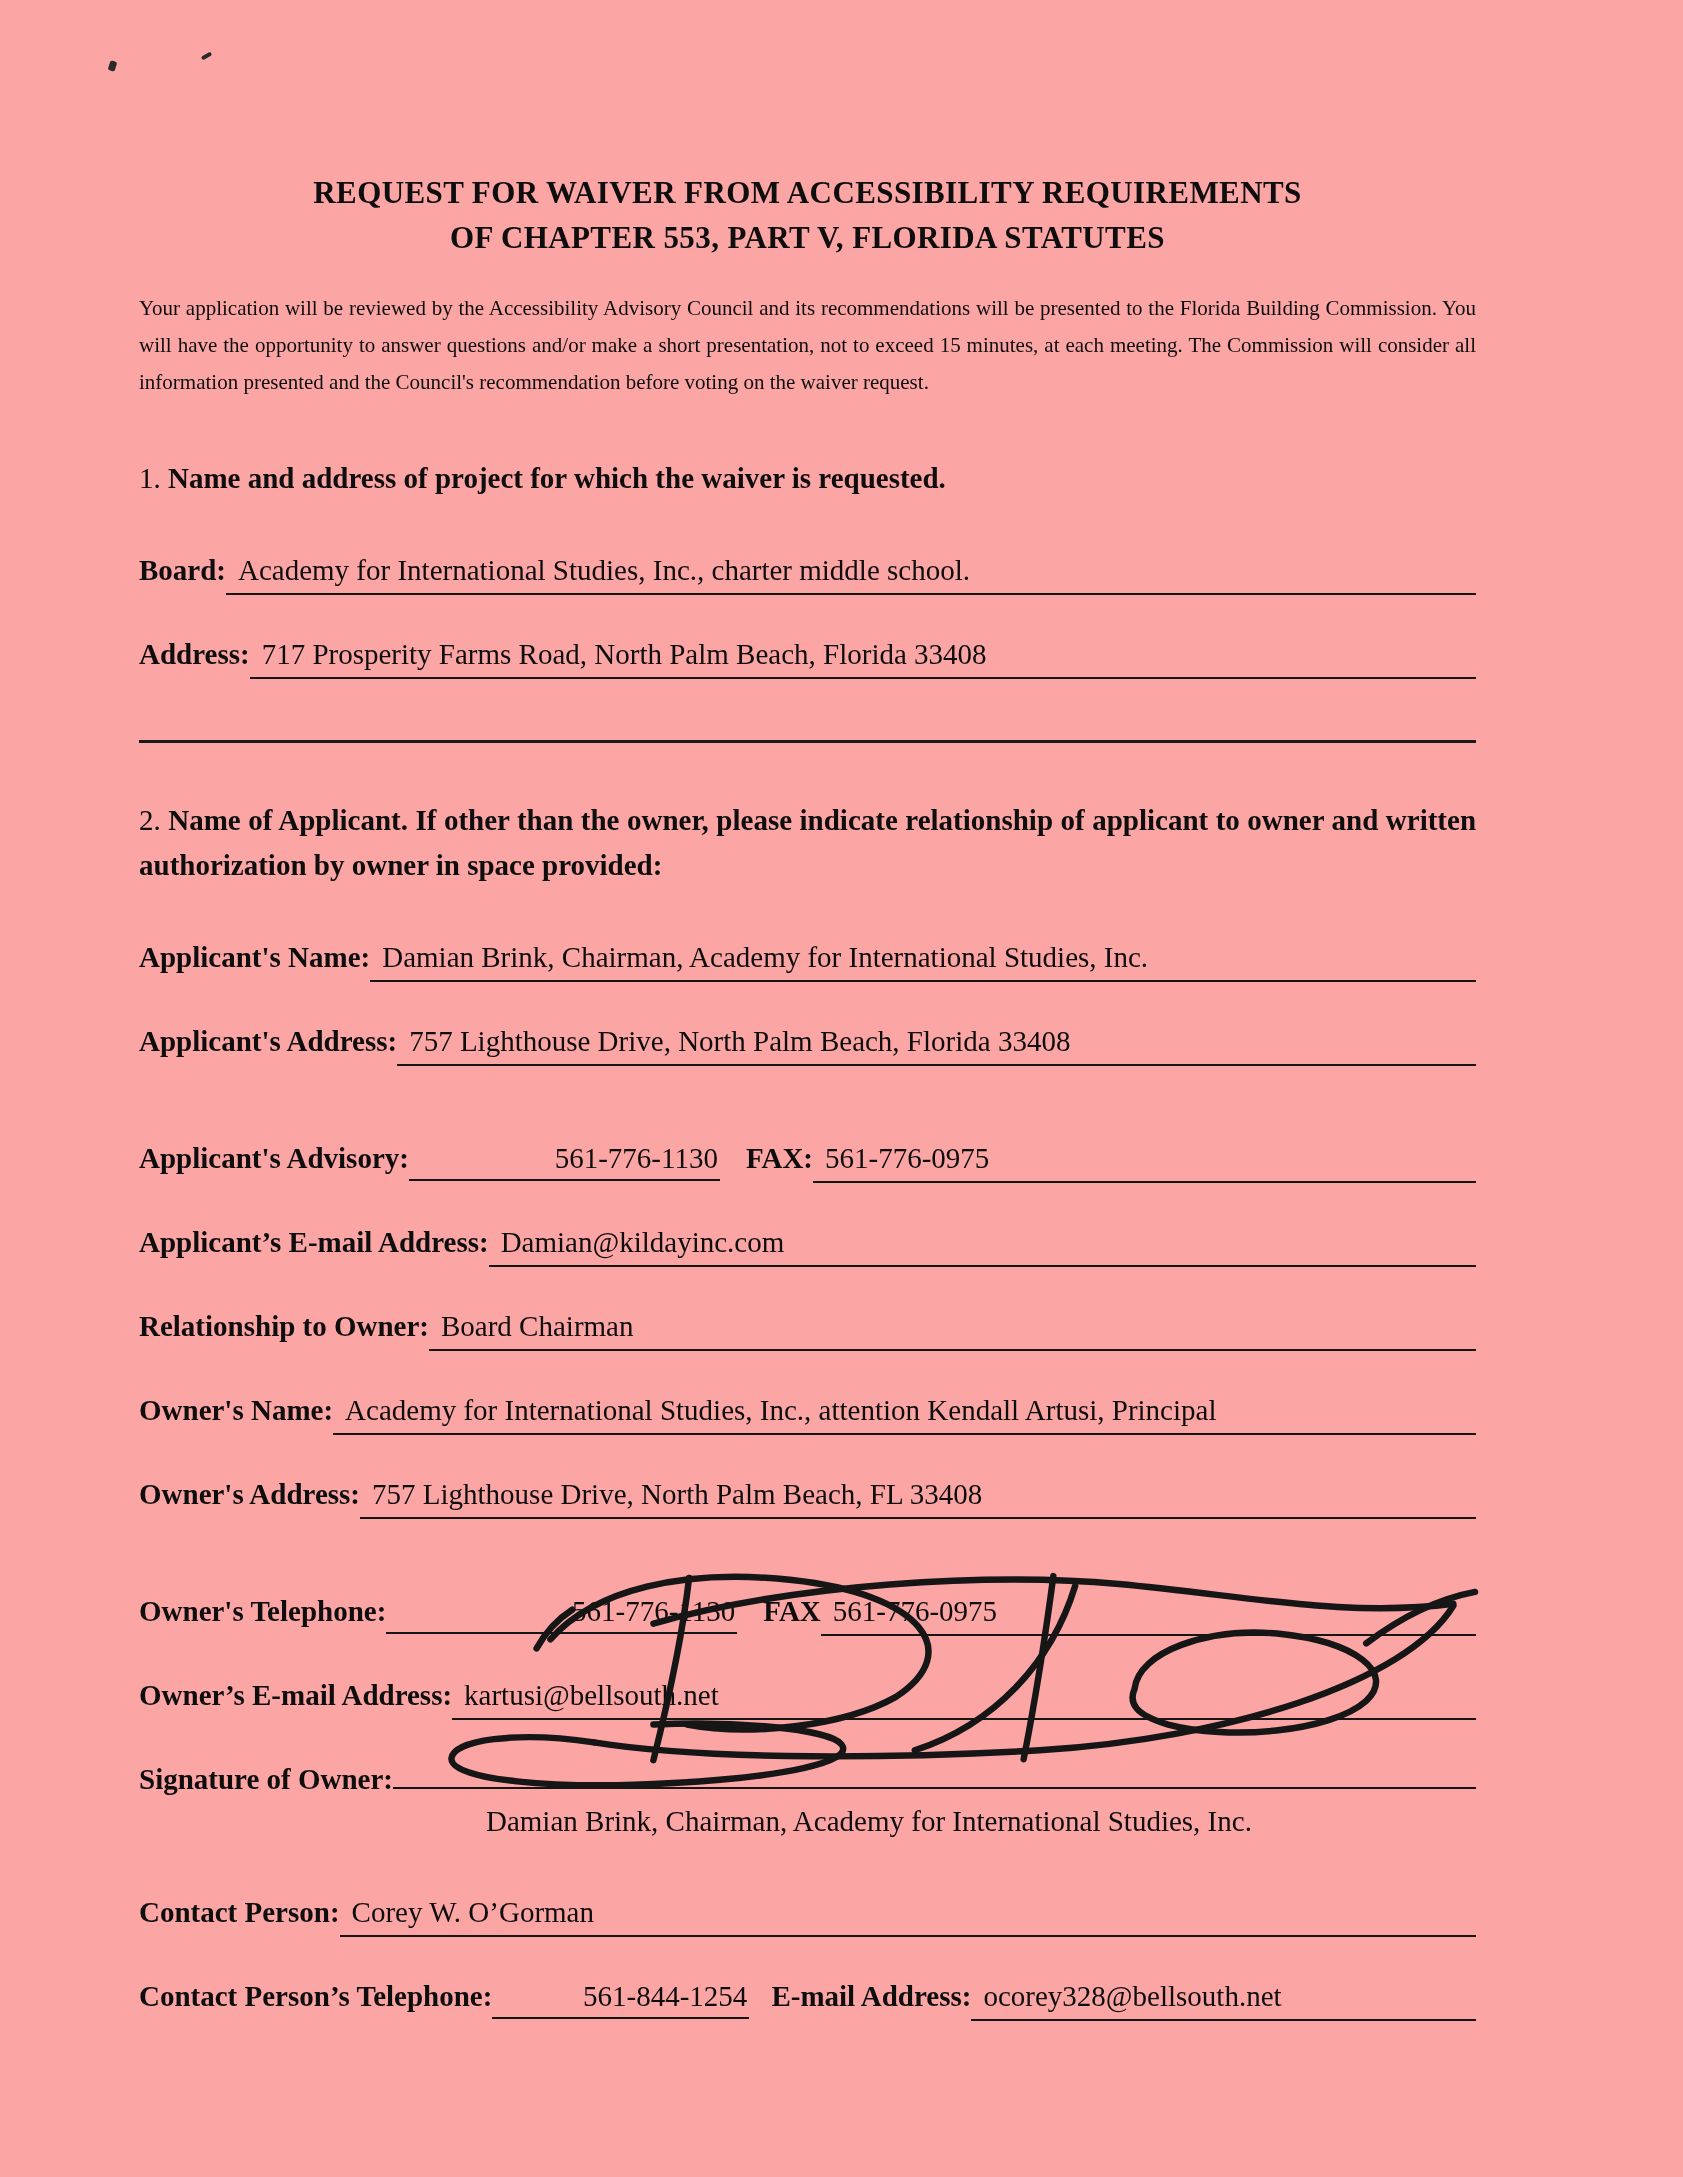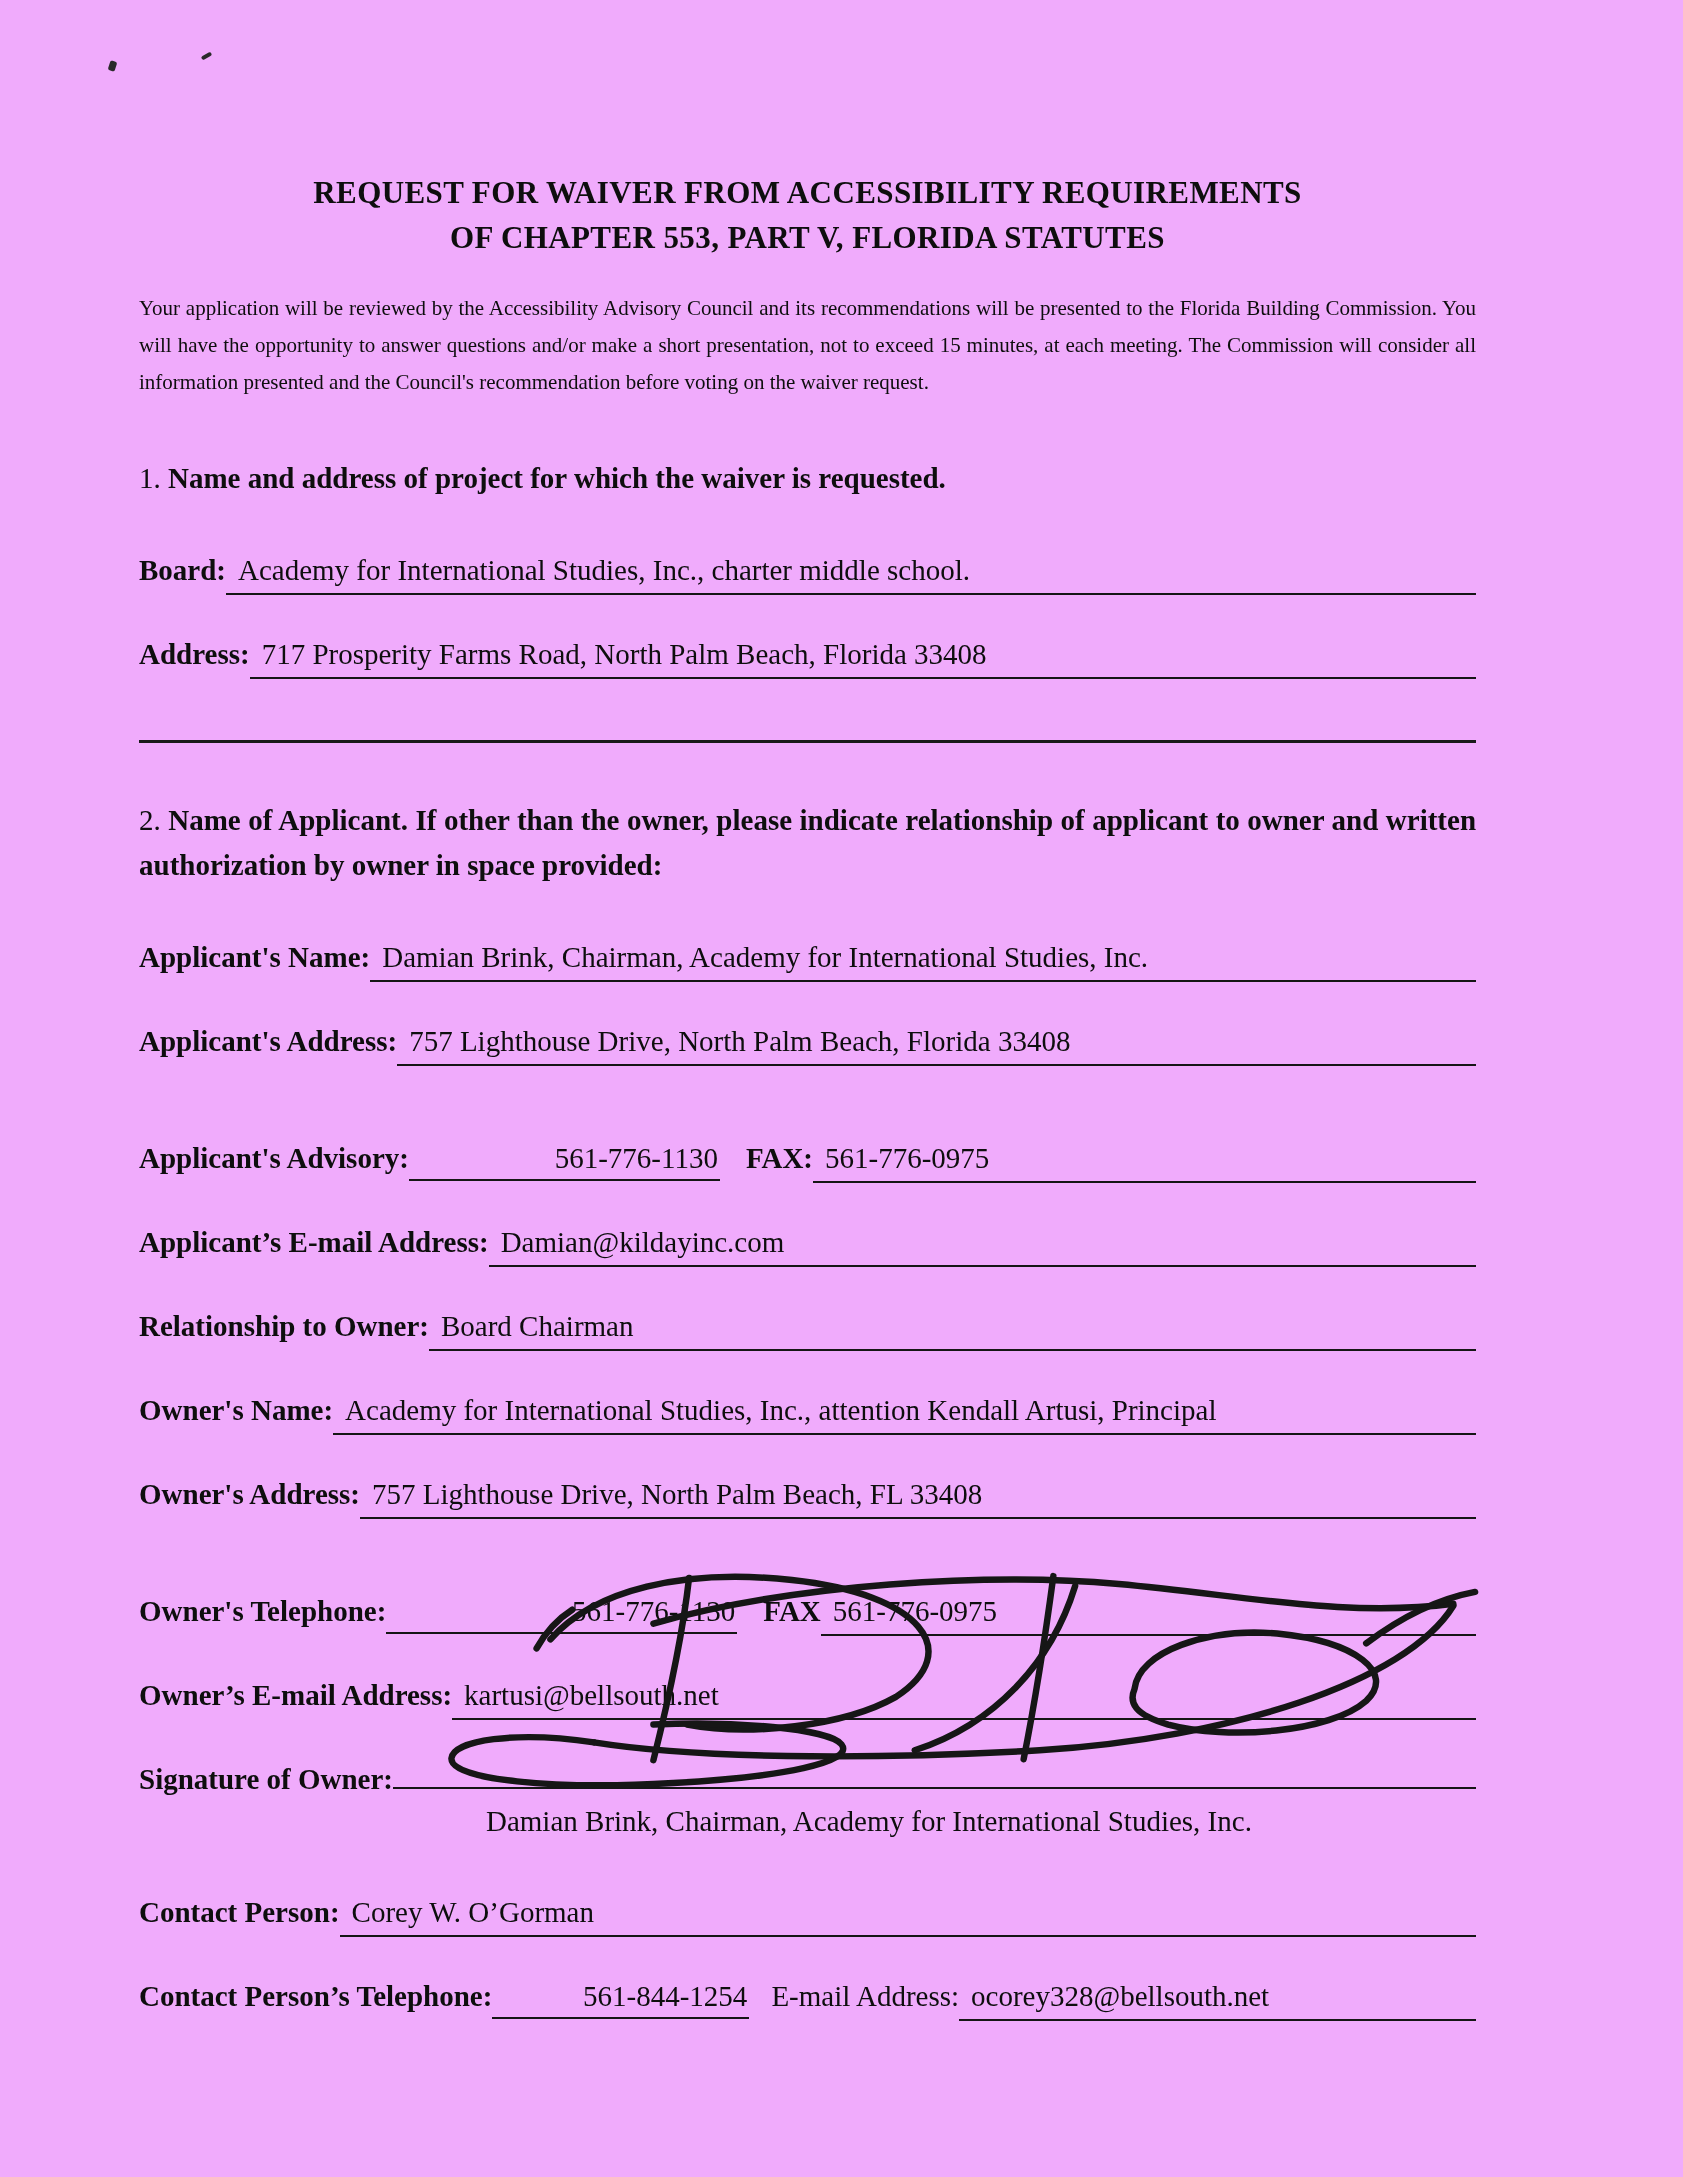--- a/index.html
+++ b/index.html
@@ -1,39 +1,39 @@
 <!DOCTYPE html>
 <html><head>
 <meta charset="utf-8">
 <style>
   html,body{margin:0;padding:0;background:#ffffff;}
   .page{
     position:relative;
     width:1683px;height:2177px;
-    background:#f0abfc;
+    background:#fca5a5;
     font-family:"Liberation Serif","DejaVu Serif",serif;
     color:#0e0e0e;
     overflow:hidden;
   }
   .content{position:absolute;left:139px;top:0;width:1337px;}
   .title{margin-top:170px;text-align:center;font-weight:700;font-size:31px;line-height:45px;letter-spacing:0.4px;}
   .intro{margin-top:30px;font-size:21px;line-height:37px;text-align:justify;}
   .sec-head{margin-top:55px;font-size:29px;line-height:45px;text-align:justify;}
   .sec-head .num{font-weight:400;}
   .sec-head .head-bold{font-weight:700;}
   .row{display:flex;align-items:baseline;font-size:29px;line-height:36px;margin-top:41px;}
   .row.first{margin-top:51px;}
   .lbl{font-weight:700;white-space:nowrap;}
   .fill{flex:1 1 auto;border-bottom:2px solid #151515;padding:0 2px 5px 12px;white-space:nowrap;overflow:hidden;}
   .fill-fixed{flex:0 0 auto;border-bottom:2px solid #151515;padding:0 2px 3px 12px;white-space:nowrap;text-align:right;}
   .w300{width:297px;}
   .w340{width:337px;}
   .w245{width:243px;}
   .fax-lbl{font-weight:700;white-space:nowrap;margin-left:26px;margin-top:33px;}
-  .email-lbl{font-weight:400;white-space:nowrap;margin-left:22px;}
+  .email-lbl{font-weight:700;white-space:nowrap;margin-left:22px;}
   .hr{margin-top:61px;height:0;border-bottom:3px solid #1a1a1a;}
   .sig-caption{margin-top:6px;margin-left:347px;font-size:29px;line-height:36px;}
   .contact-row{margin-top:55px;}
   .sig-overlay{position:absolute;left:0;top:0;pointer-events:none;}
   .speck{position:absolute;background:#2a2a2a;}
   .speck1{left:109px;top:61px;width:7px;height:10px;border-radius:2px;transform:rotate(18deg);}
   .speck2{left:201px;top:54px;width:11px;height:4px;border-radius:2px;transform:rotate(-28deg);}
 </style>
 </head>
 <body>

